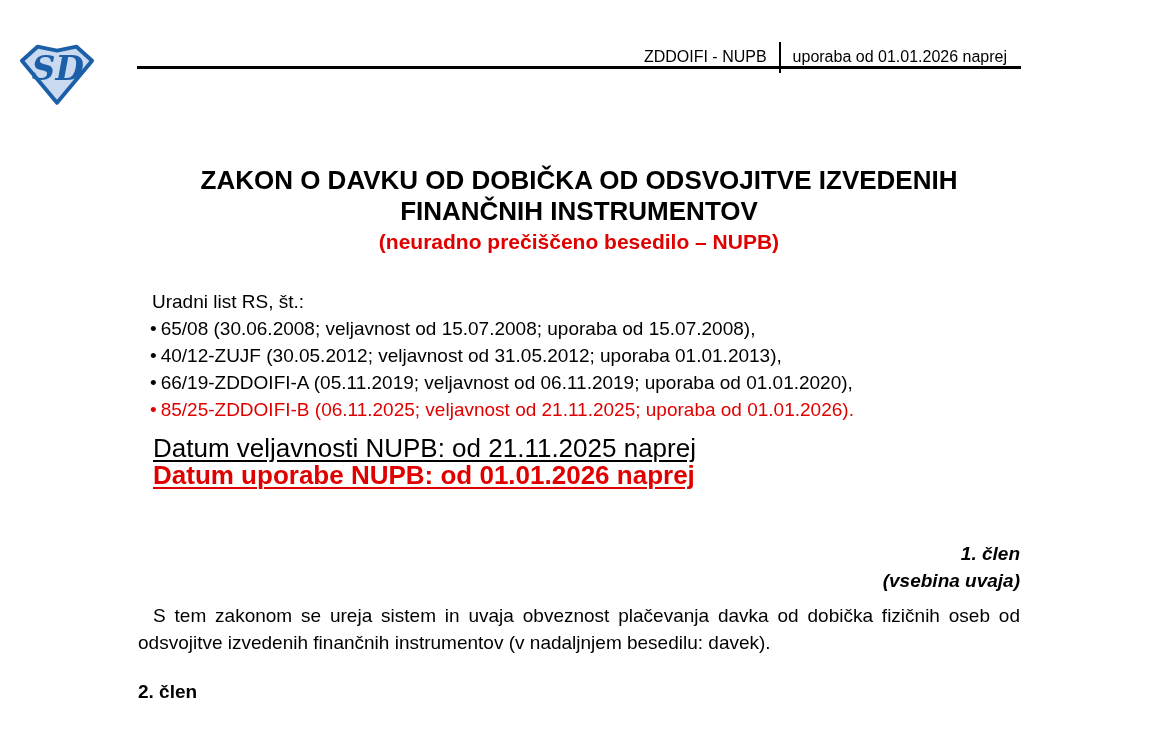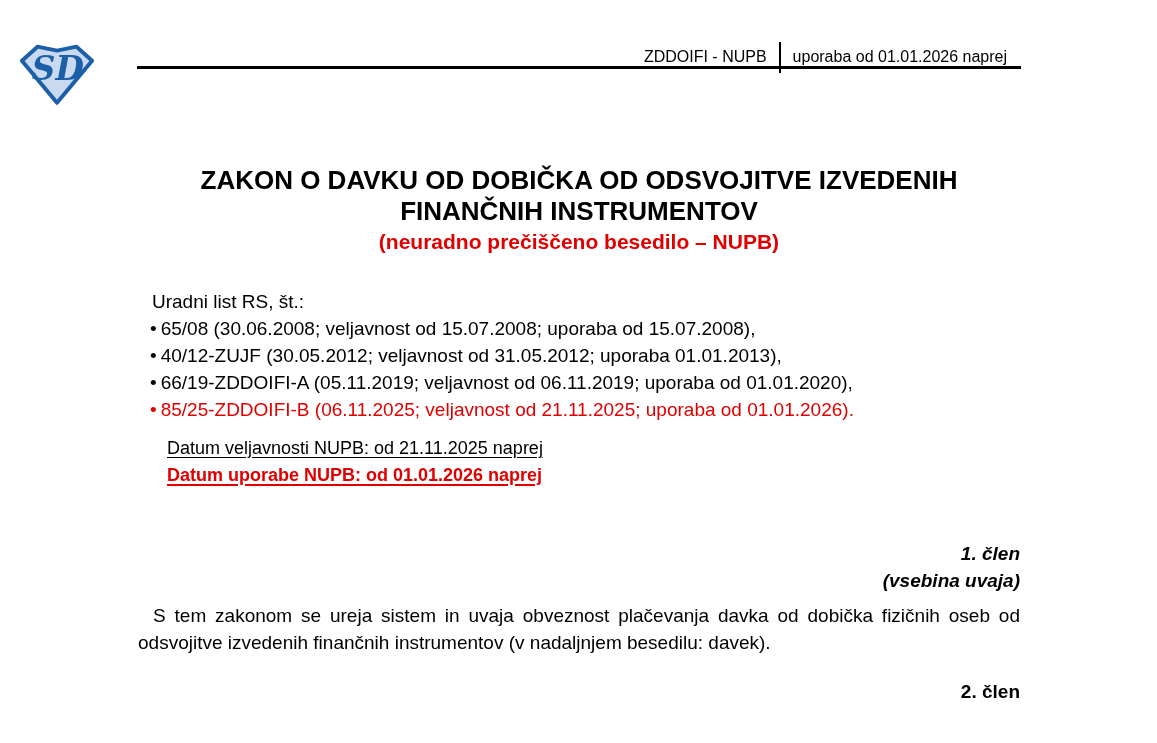--- a/index.html
+++ b/index.html
@@ -52,40 +52,40 @@
 
   .gazette { margin-top:32px; font-size:19px; }
   .gazette-heading { margin-left:14px; line-height:27px; }
   .gazette-item {
     display:flex; align-items:baseline;
     margin-left:12px; line-height:27px; white-space:nowrap;
   }
   .gazette-item .bullet { margin-right:4px; font-size:19px; }
   .item-red { color:#e00000; }
 
-  .validity { margin-top:12px; margin-left:29px; font-size:18px; }
+  .validity { margin-top:12px; margin-left:15px; font-size:26px; }
   .validity-line {
     line-height:27px; text-decoration:underline;
     text-underline-offset:3px; white-space:nowrap;
   }
   .validity-line.applies {
     color:#e00000; font-weight:bold;
     text-decoration-thickness:2px;
   }
 
   .article { margin-top:51px; font-size:19px; }
   .article-heading {
     text-align:right; font-weight:bold; line-height:27px;font-style:italic;
   }
   .article-body {
     text-align:justify; text-indent:15px; line-height:27px;margin-top:8px;
   }
 
   .article-next {
-    margin-top:22px; text-align:right; font-weight:bold;
+    margin-top:22px; text-align:left; font-weight:bold;
     font-size:19px; line-height:27px;
   }
 </style>
 </head>
 <body>
 
 <svg class="logo" viewBox="0 0 100 82" aria-hidden="true">
   <polygon points="5,24 25,6 50,11 75,6 95,24 50,78" fill="#c9d9ef" stroke="#1b5fa8" stroke-width="5" stroke-linejoin="round"></polygon>
   <text x="51" y="49" font-size="42" font-weight="bold" font-style="italic" fill="#1b5fa8" text-anchor="middle" font-family="'DejaVu Serif', serif">SD</text>
 </svg>

